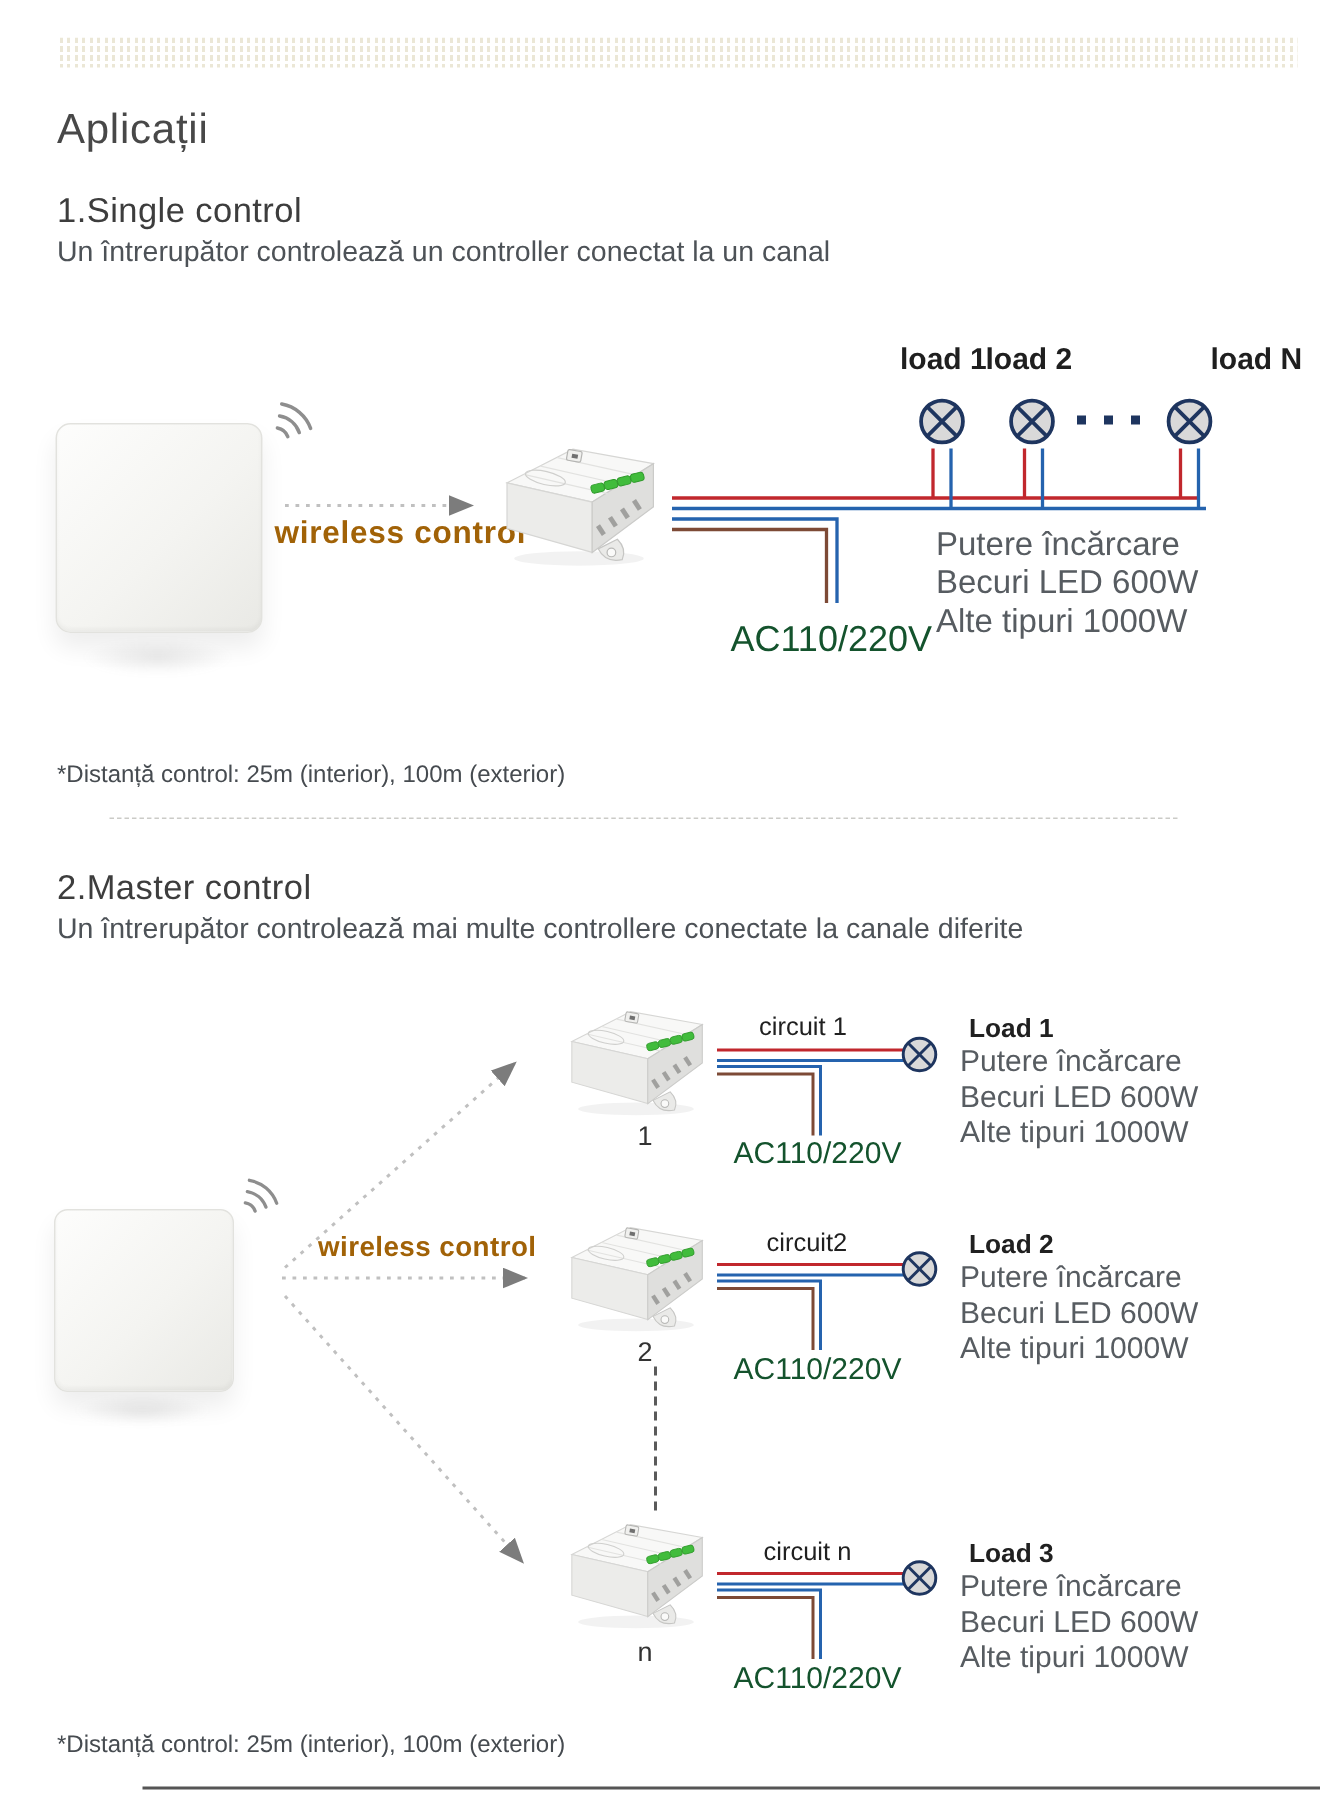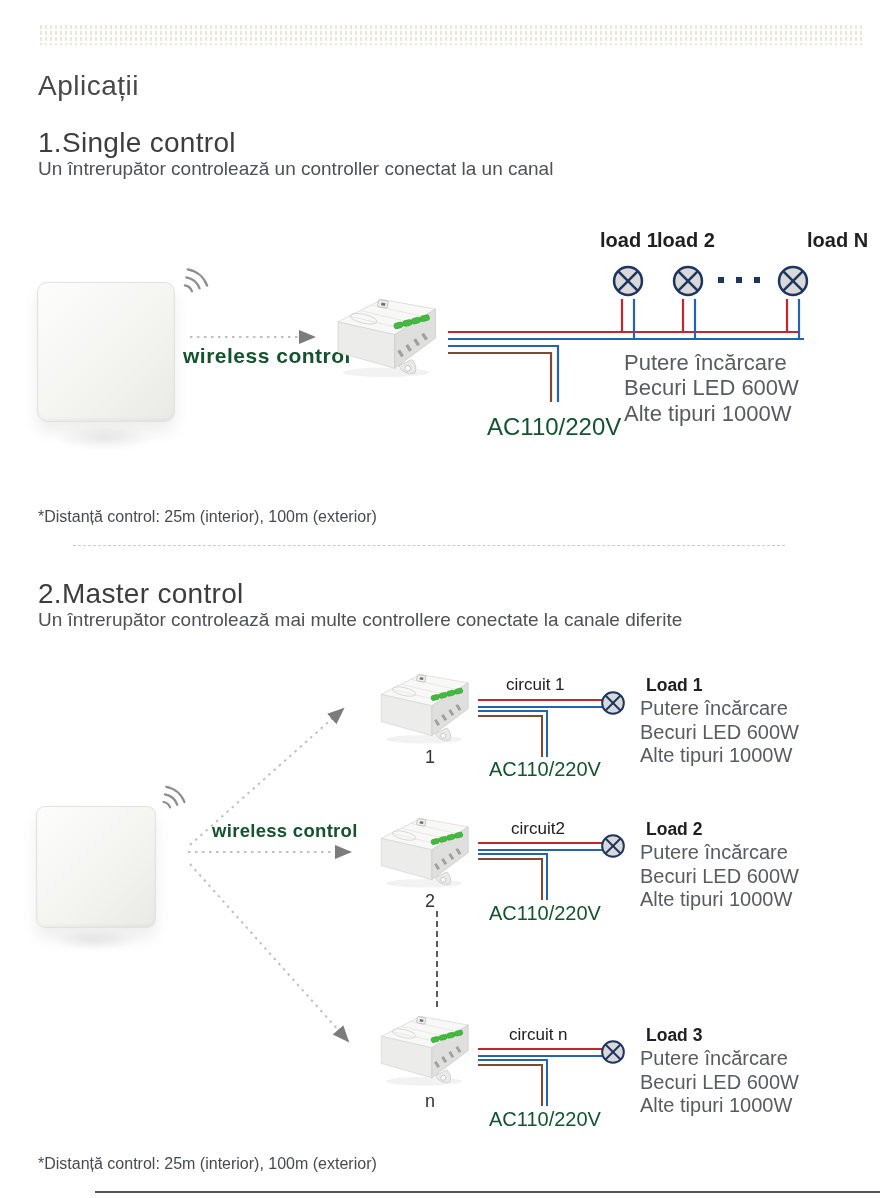--- a/index.html
+++ b/index.html
@@ -10,42 +10,42 @@
   }
   .abs{position:absolute;}
   
   .dotstrip{
     left:40px;top:25px;width:825px;height:20px;
     background-image:
       repeating-linear-gradient(to bottom, rgba(255,255,255,0) 0 4px, #ffffff 4px 6px),
       repeating-linear-gradient(to right, #ebe7d6 0 2px, rgba(255,255,255,0) 2px 5px);
   }
   .page-title{left:38px;top:70px;font-size:28px;color:#484848;font-weight:400;letter-spacing:.5px;}
-  .sec-heading{font-size:28px;color:#3d3d3d;font-weight:400;letter-spacing:.3px;}
+  .sec-heading{font-size:23px;color:#3d3d3d;font-weight:400;letter-spacing:.3px;}
   .sec-sub{font-size:19px;color:#4d5257;font-weight:400;}
   .note{font-size:16px;color:#464b50;}
   .divider{left:73px;top:545px;width:712px;height:0;border-top:1px dashed #cbcbc7;}
   .bottomline{left:95px;top:1191px;width:785px;height:2px;background:#555;}
 
   
   .switch{
     border-radius:10px;border:1px solid #e2e2de;
     background:linear-gradient(135deg,#fdfdfc 0%,#f4f4f1 55%,#e9e9e5 100%);
     box-shadow:0 10px 16px rgba(0,0,0,0.07), inset 0 -2px 3px rgba(0,0,0,0.04);
   }
   .switch-reflection{
     background:radial-gradient(ellipse at center, rgba(120,120,120,0.16) 0%, rgba(255,255,255,0) 70%);
     filter:blur(2px);
   }
   .sw1{left:37px;top:282px;width:136px;height:138px;}
   .sw1r{left:55px;top:426px;width:100px;height:24px;}
   .sw2{left:36px;top:806px;width:118px;height:120px;border-radius:9px;}
   .sw2r{left:50px;top:930px;width:90px;height:20px;}
 
-  .wireless-label{font-weight:700;color:#14532d;}
+  .wireless-label{font-weight:700;color:#a16207;}
   .wl1{left:183px;top:344px;font-size:21px;letter-spacing:.5px;}
   .wl2{left:212px;top:820px;font-size:18.5px;letter-spacing:.3px;}
 
   .load-label{font-weight:700;color:#1f1f1f;font-size:20px;}
   .circuit-label{font-weight:400;color:#202020;font-size:17px;}
   .loadn-label{font-weight:700;color:#202020;font-size:17.5px;}
   .specs{color:#575c61;}
   .specs1{left:624px;top:350px;font-size:22px;line-height:25.4px;}
   .specs2{font-size:20px;line-height:23.5px;}
   .ac{color:#14532d;}

